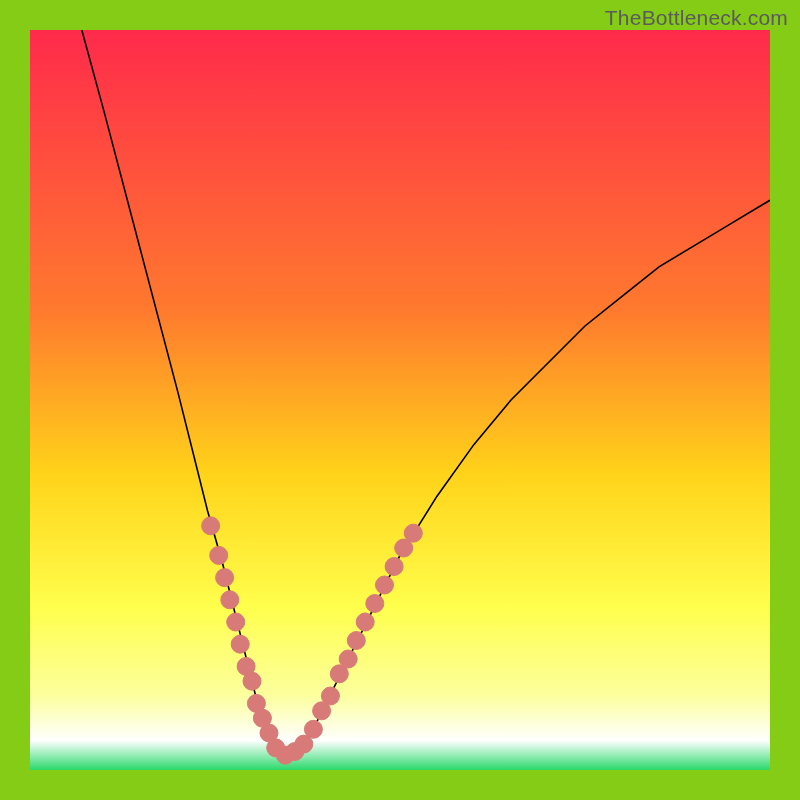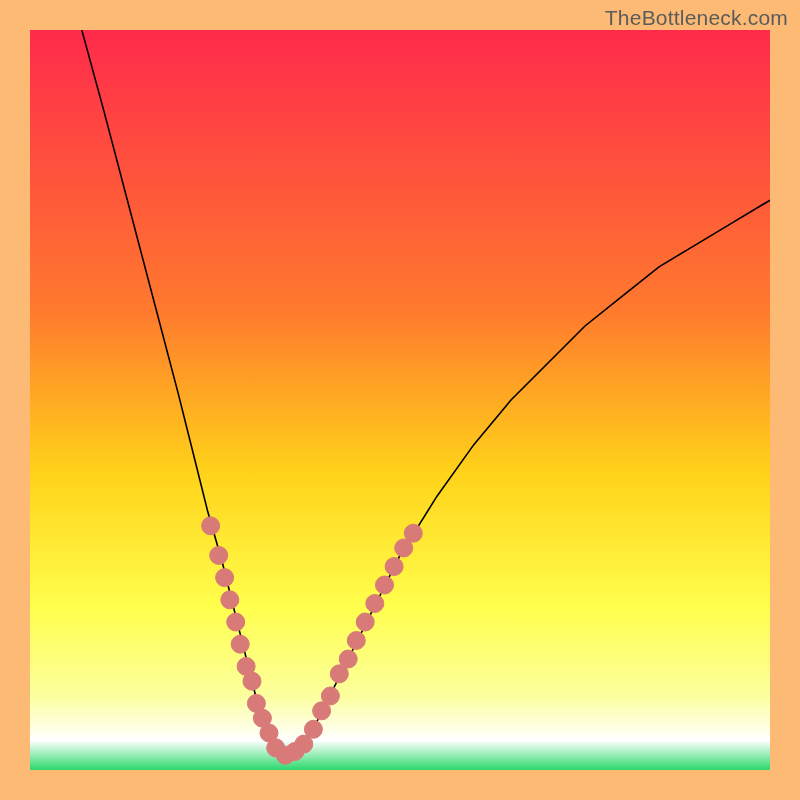--- a/index.html
+++ b/index.html
@@ -8,21 +8,21 @@
     width: 800px;
     height: 800px;
     overflow: hidden;
     background: #000;
     font-family: Arial, Helvetica, sans-serif;
   }
   .frame {
     position: absolute;
     top: 0; left: 0;
     width: 800px; height: 800px;
-    background: #fdba74;
+    background: #84cc16;
   }
   .watermark {
     position: absolute;
     top: 6px;
     right: 12px;
     color: #5b5b5b;
     font-size: 21px;
     font-weight: 500;
     letter-spacing: 0.2px;
   }

